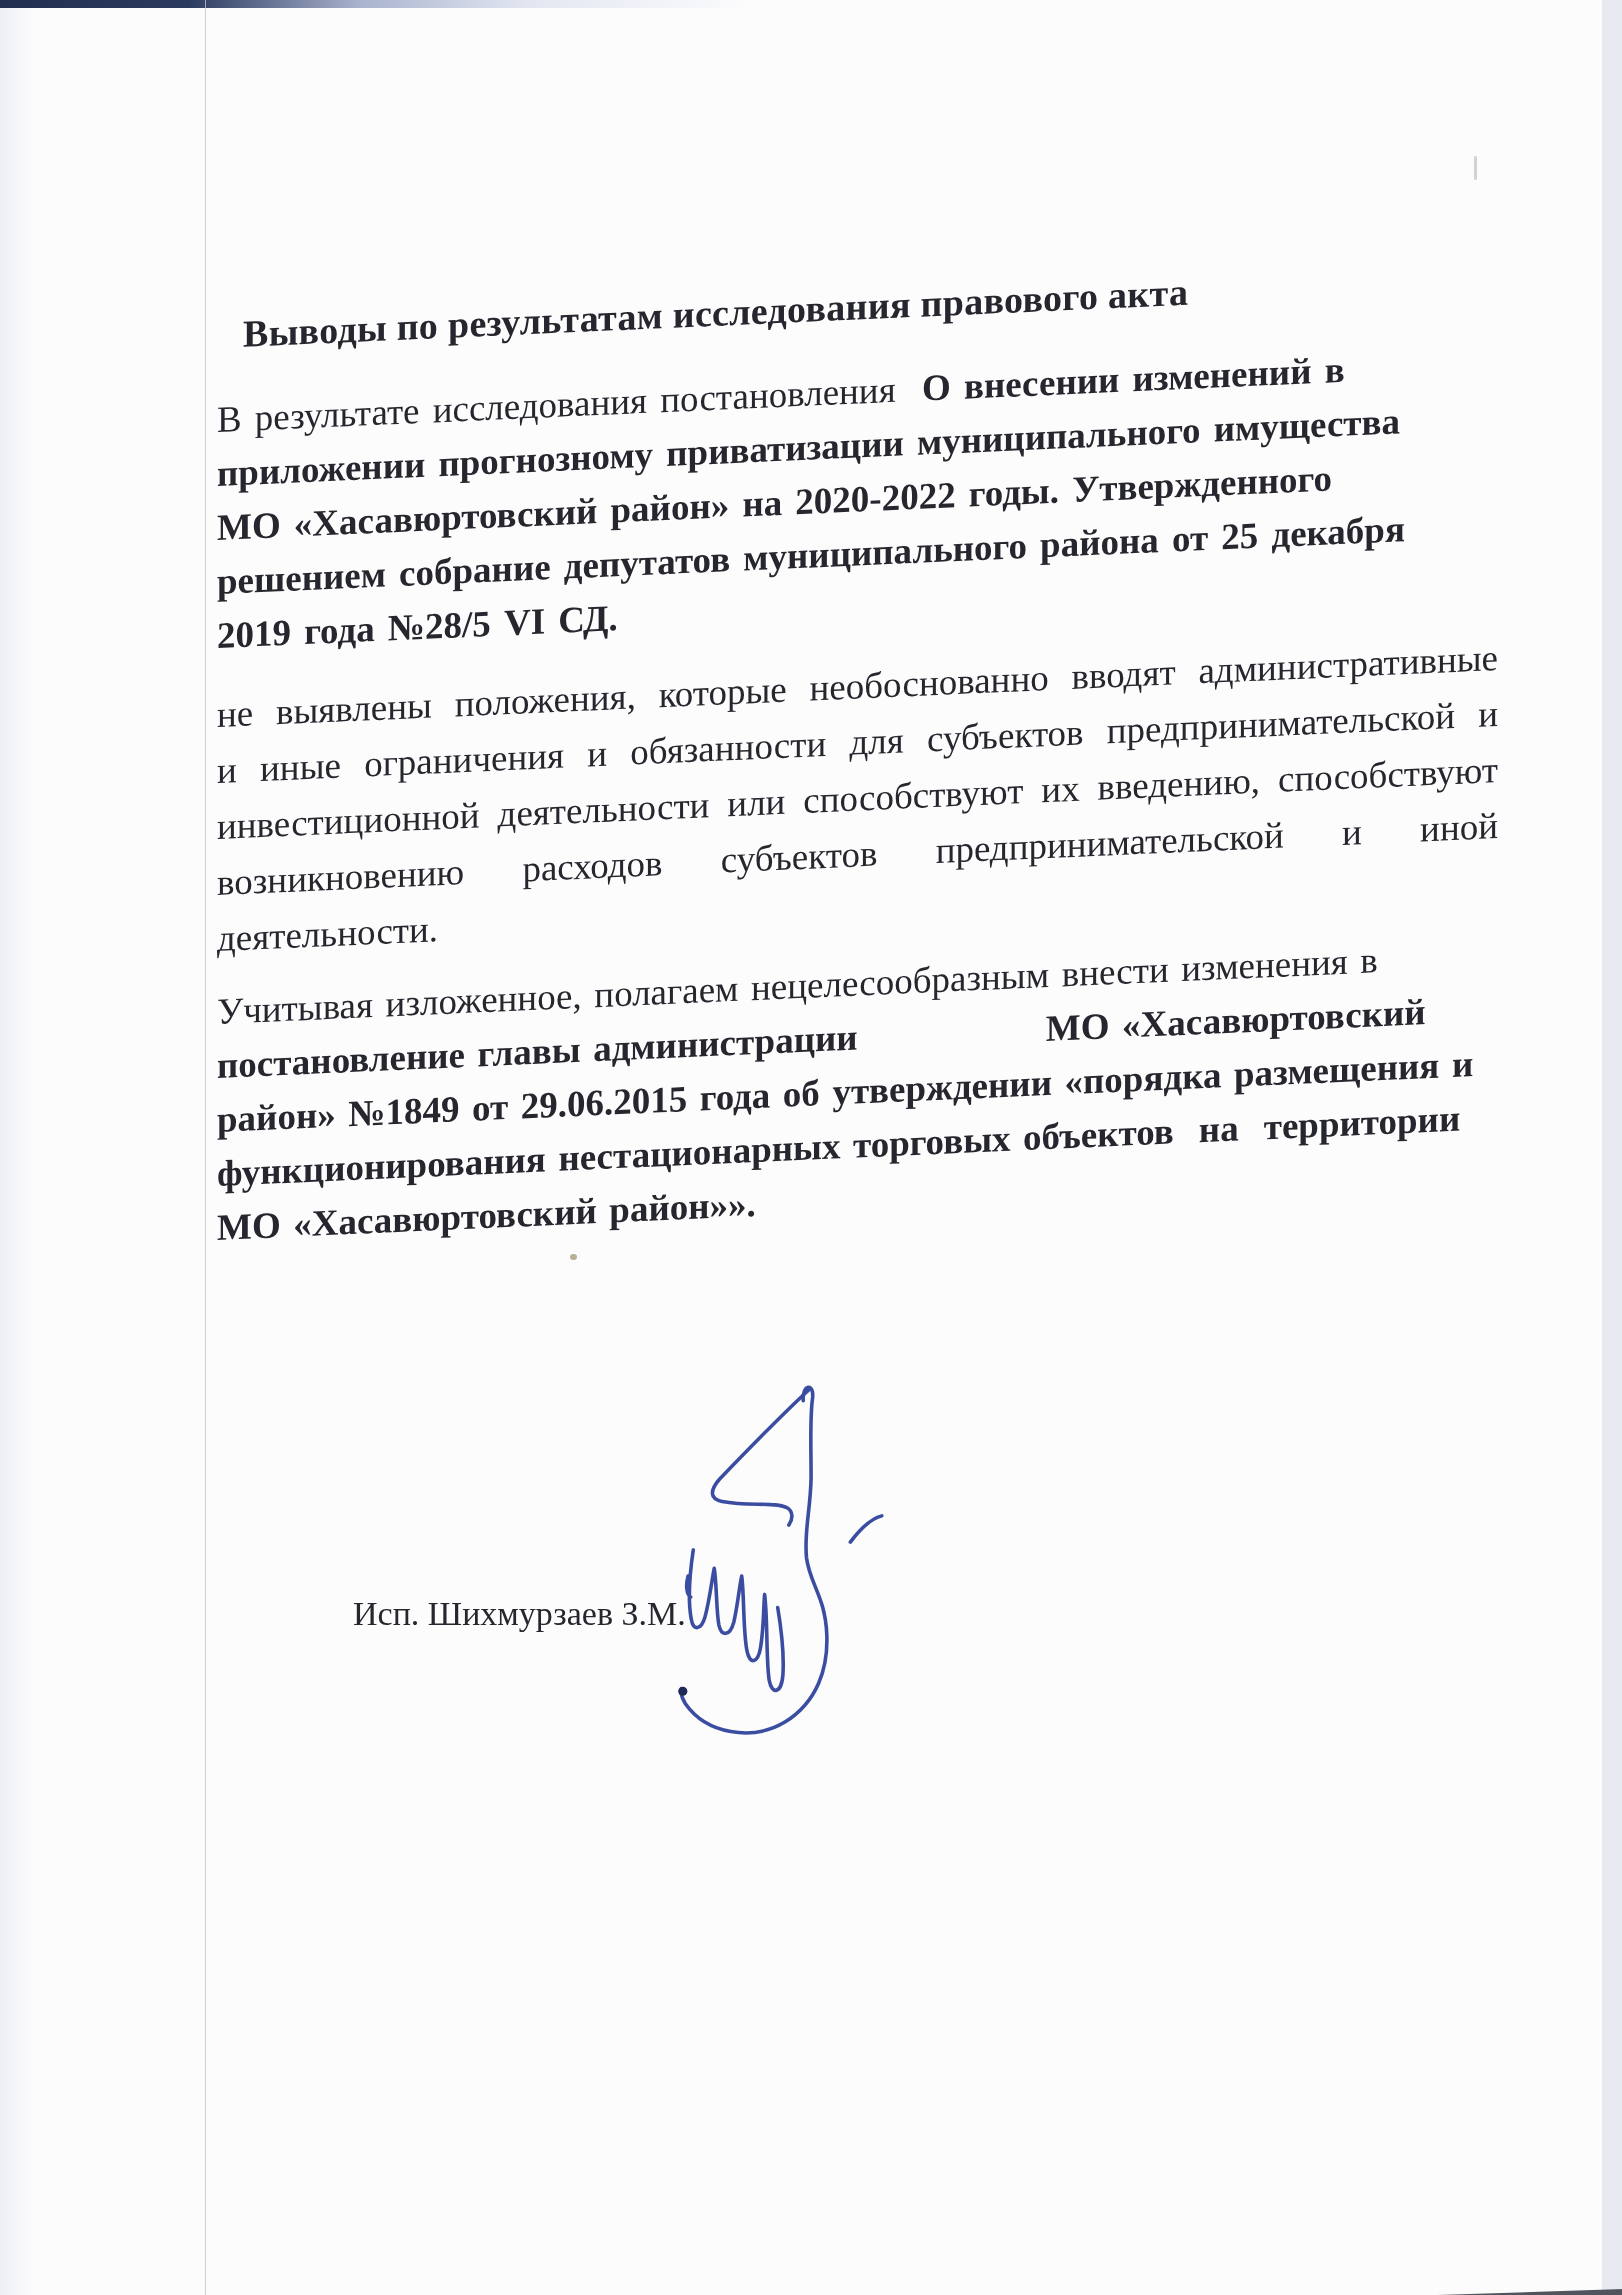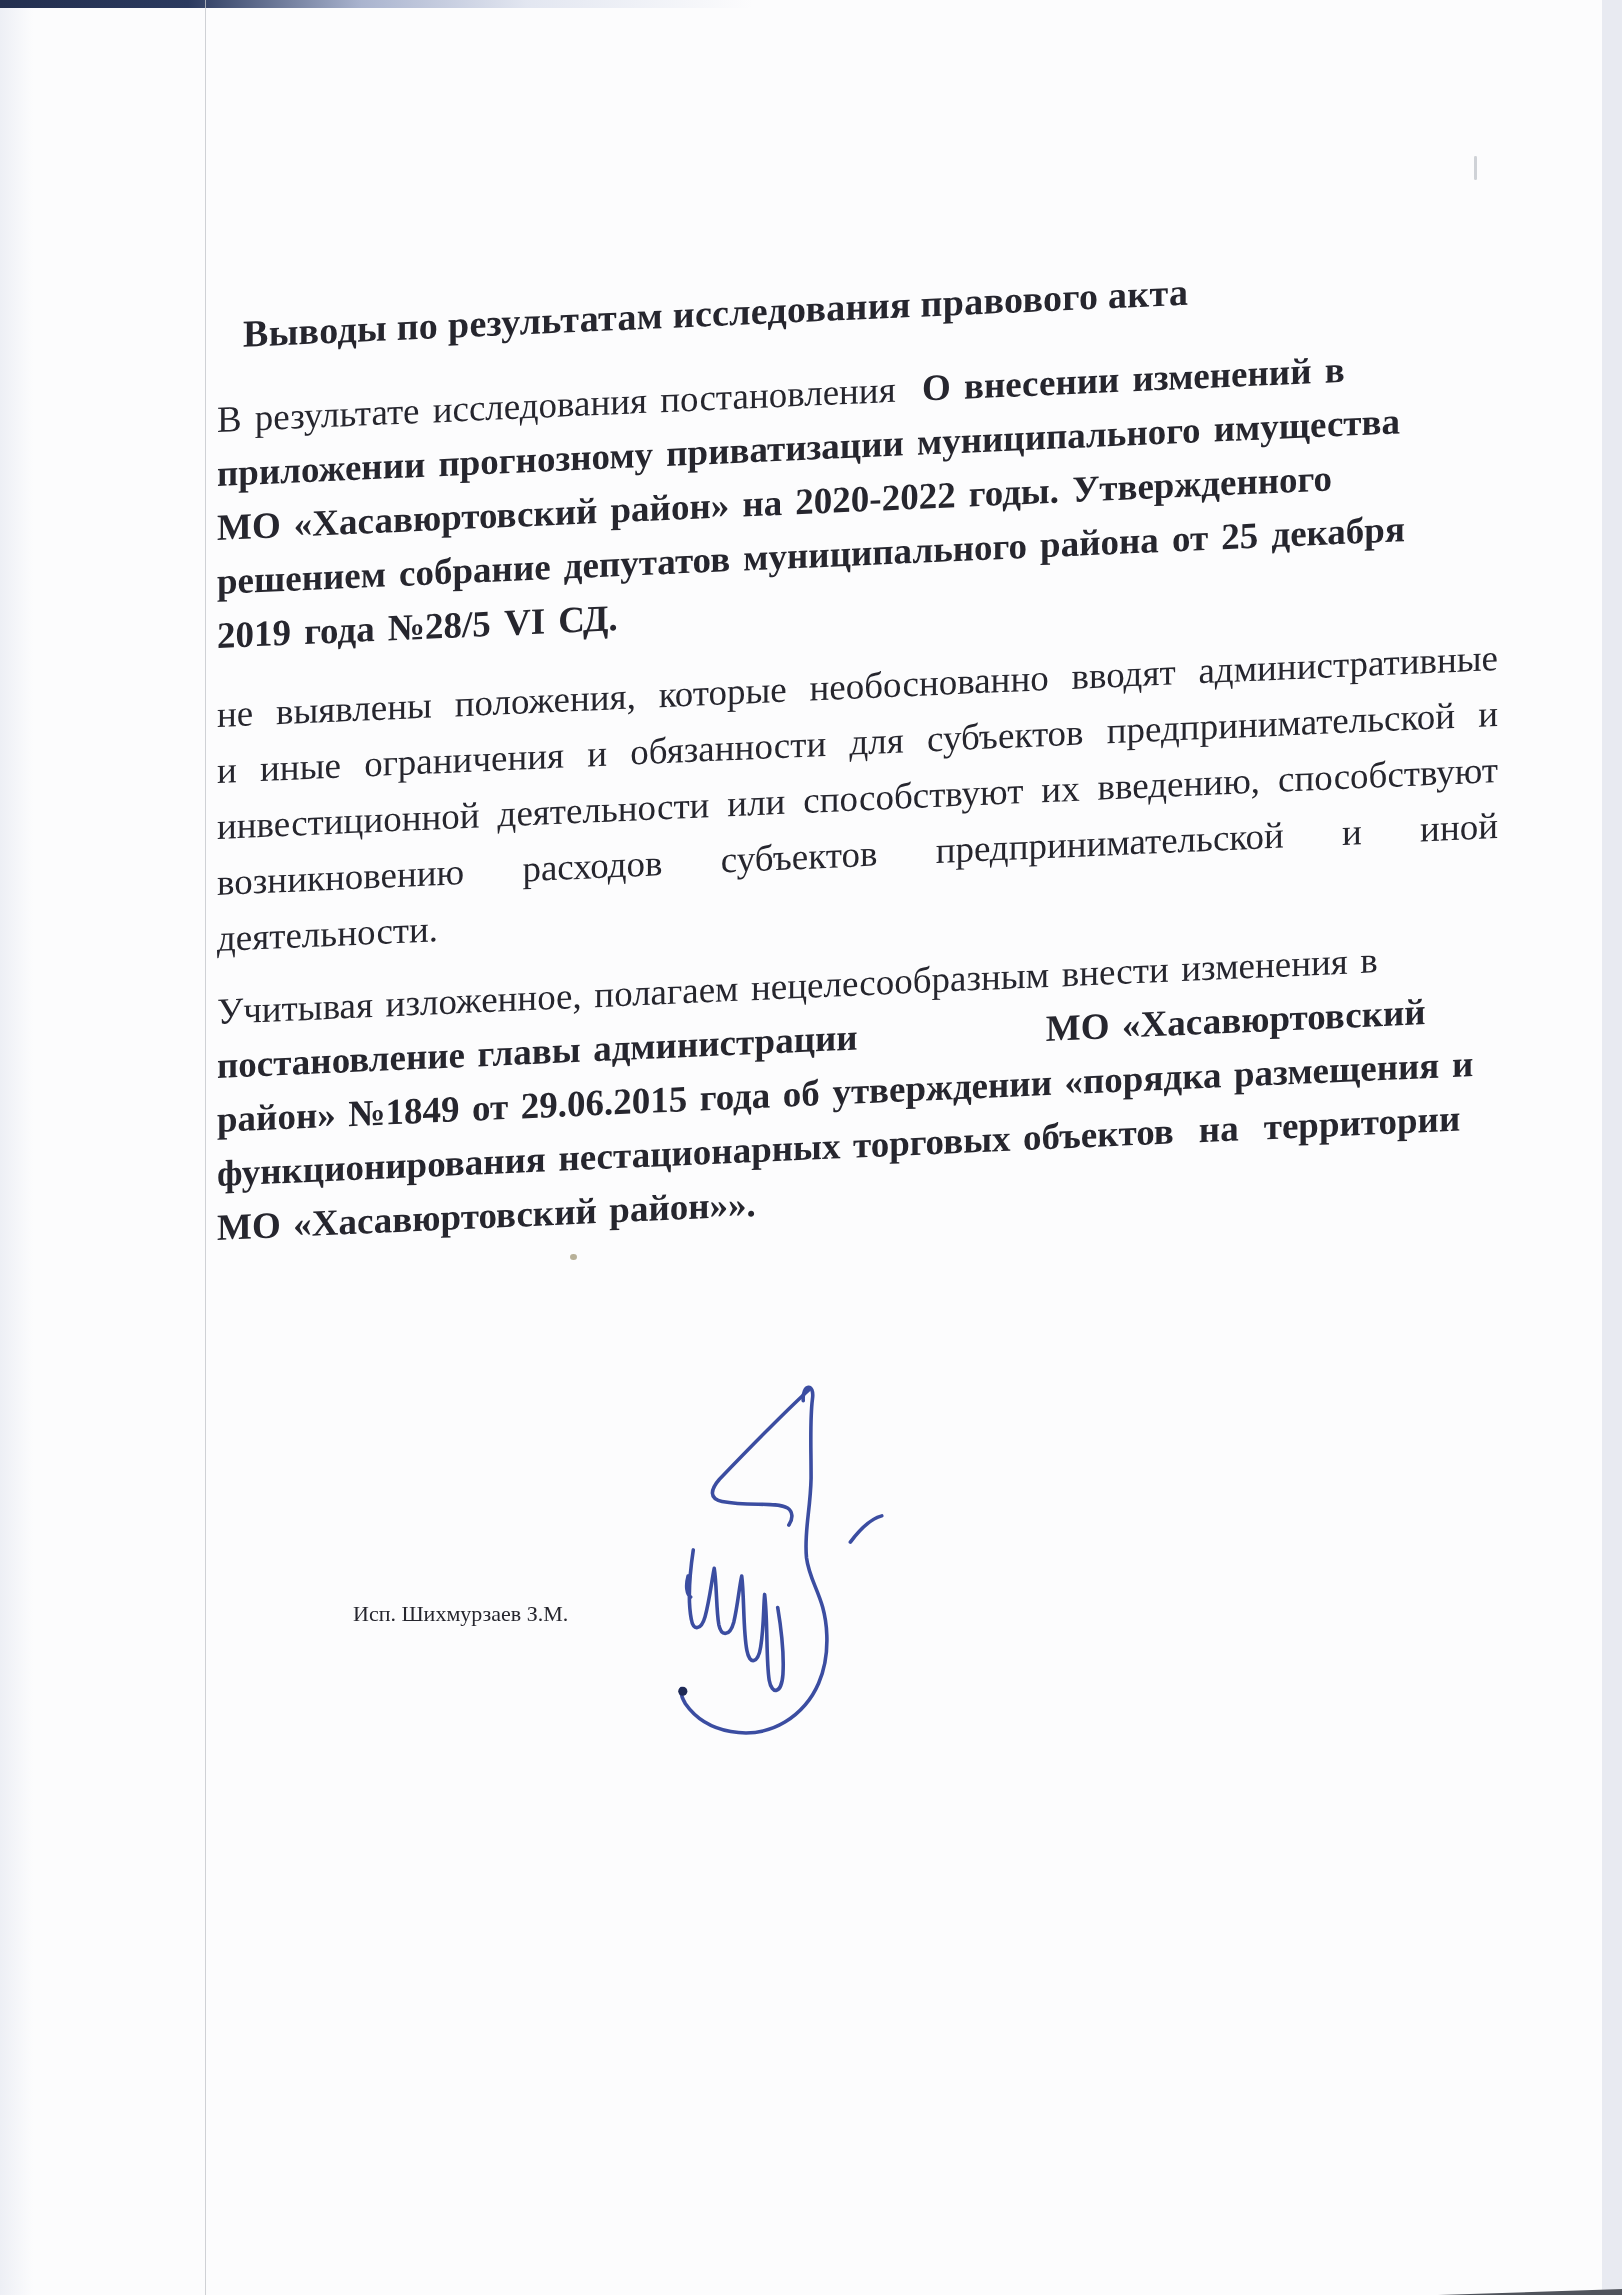--- a/index.html
+++ b/index.html
@@ -64,21 +64,21 @@
   .p3 { margin-top: 18.3px; }
   .line { line-height: 54px; white-space: pre-wrap; }
   .p1 .line { word-spacing: 3.9px; }
   .p2 .line { line-height: 56px; white-space: normal; word-spacing: 2.6px; }
   .p2 .just { text-align: justify; text-align-last: justify; }
   .p3 .line { word-spacing: 3.3px; }
   .b { font-weight: 700; }
   
   .executor-label {
     position: absolute; left: 353px; top: 1594px;
-    font-size: 22px; color: #26262e; line-height: 39px;
+    font-size: 34px; color: #26262e; line-height: 39px;
   }
   .signature-svg {
     position: absolute; left: 654px; top: 1360px;
     width: 288px; height: 406px;
   }
 </style>
 </head>
 <body>
 
 <div class="page">

